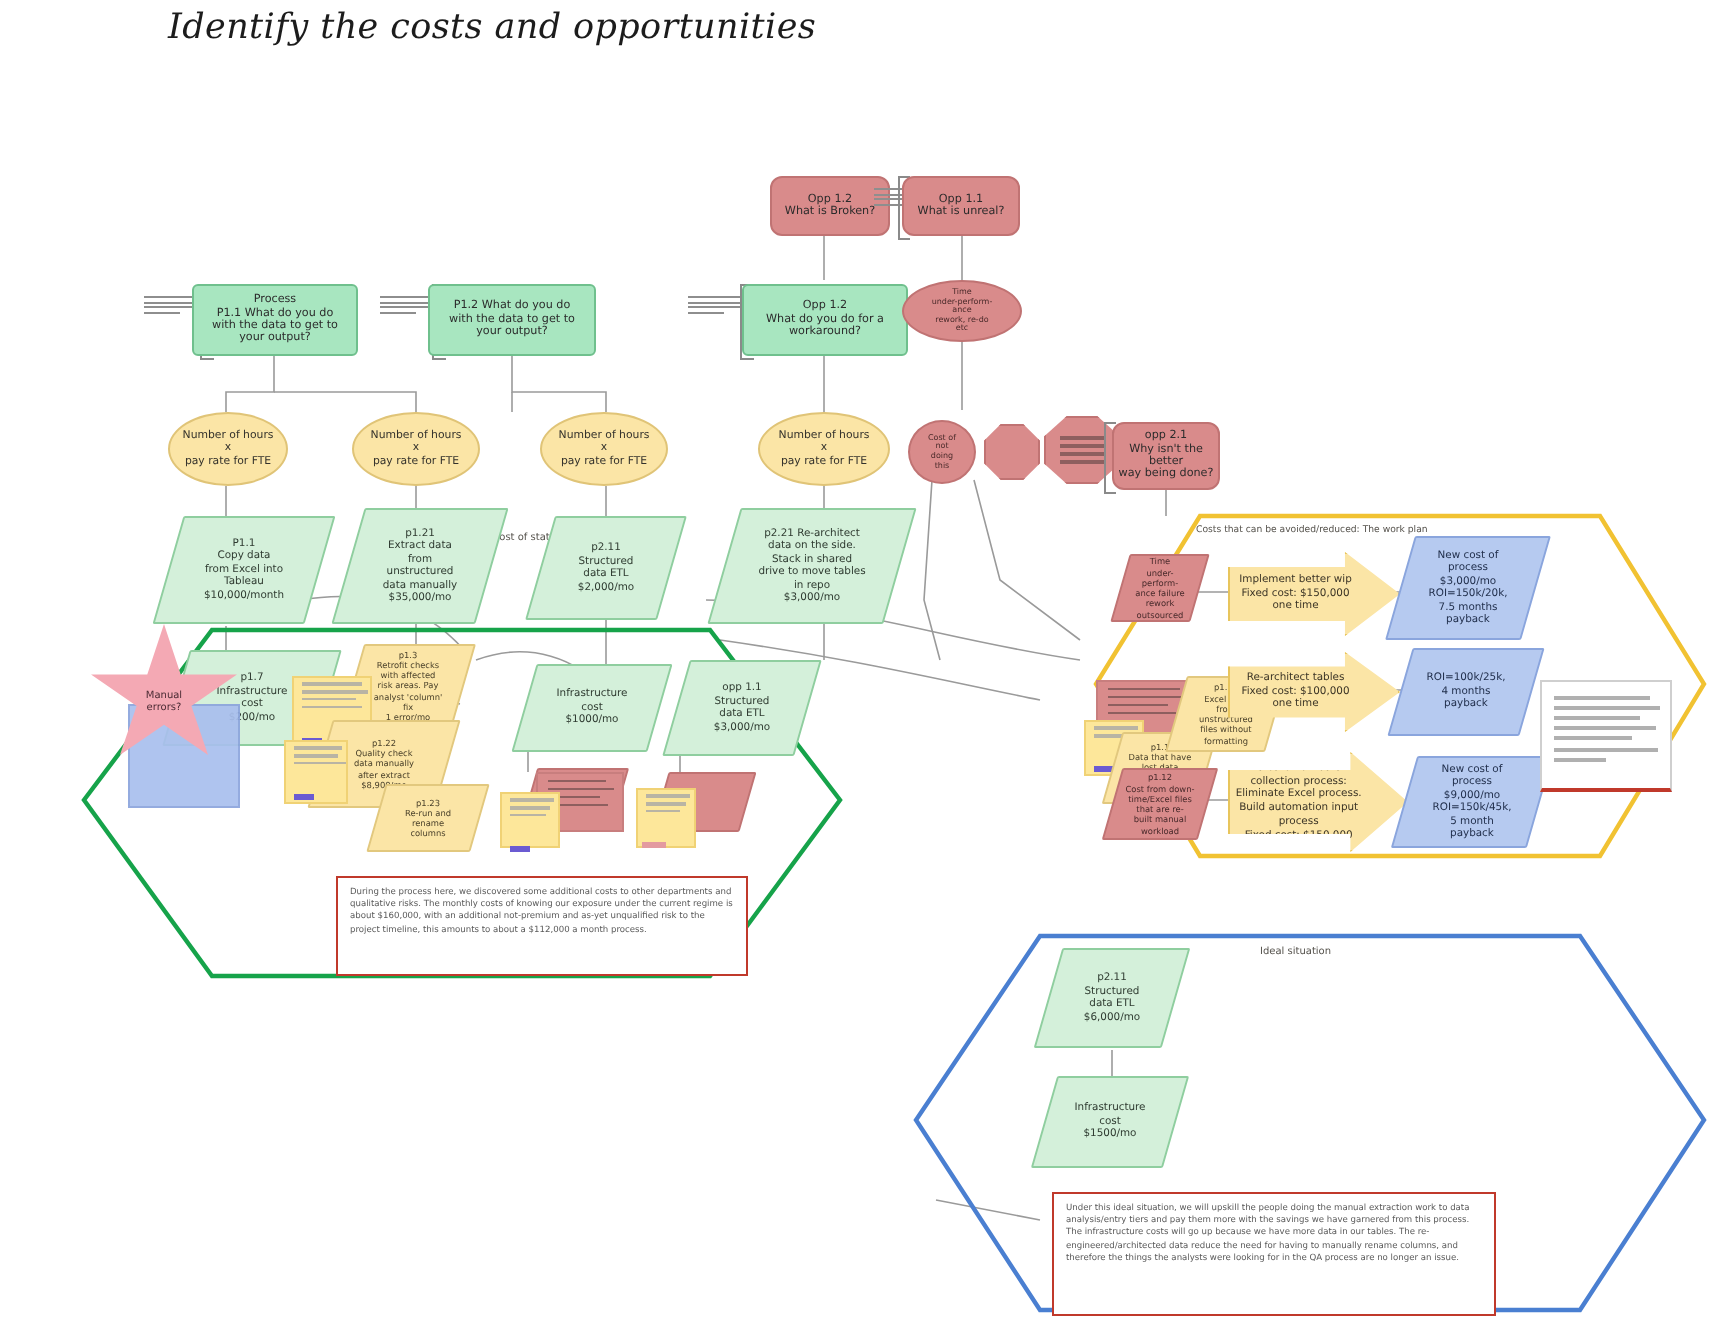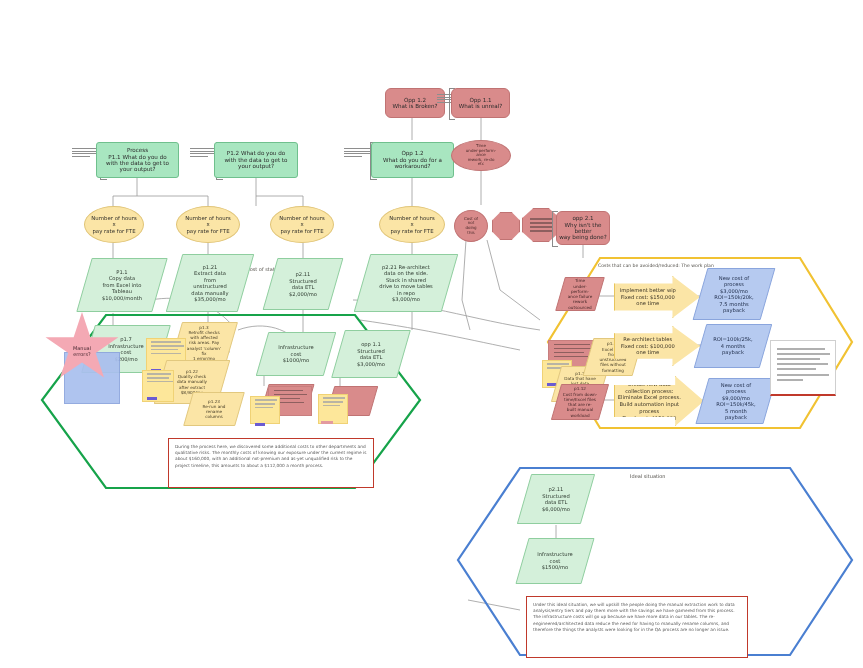--- a/index.html
+++ b/index.html
@@ -91,20 +91,21 @@
   .label{position:absolute;font-size:5px;color:#55524c;}
   .label.sm{font-size:4.6px;}
   .bracket{position:absolute;border:1px solid #8a8a8a;border-right:none;}
   .stick{position:absolute;color:#2b2f7a;font-size:9px;line-height:1;}
 </style>
 </head>
 <body>
 
 <div class="canvas">
 
+  <div class="title">Identify the costs and opportunities</div>
 
   <svg class="layer" viewBox="0 0 863 668">
     <g stroke="#9a9a9a" stroke-width=".8" fill="none">
 
       <path d="M137 178 L137 196 L113 196 L113 206"></path>
       <path d="M137 196 L208 196 L208 206"></path>
 
       <path d="M256 178 L256 196 L303 196 L303 206"></path>
       <path d="M256 196 L256 206"></path>
 

